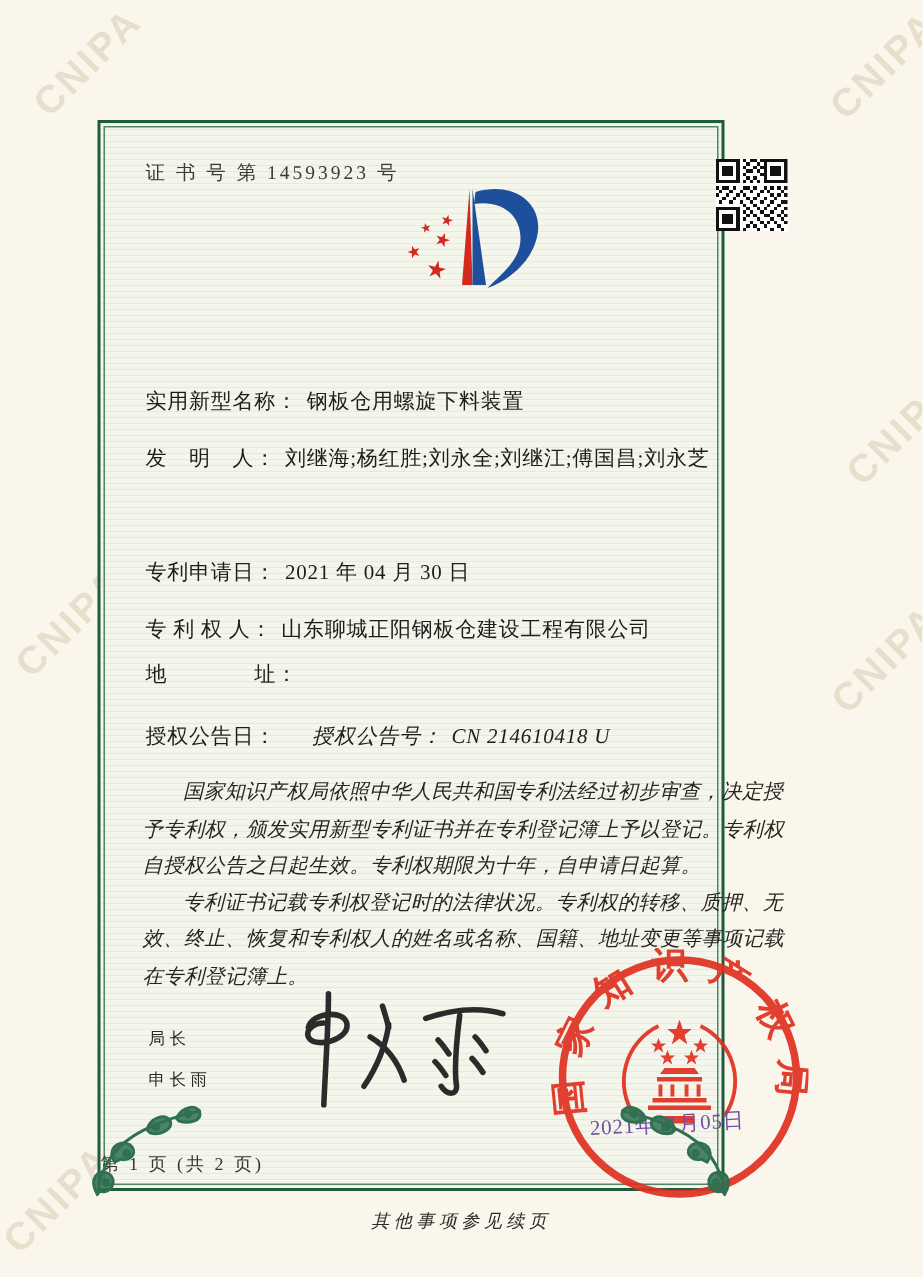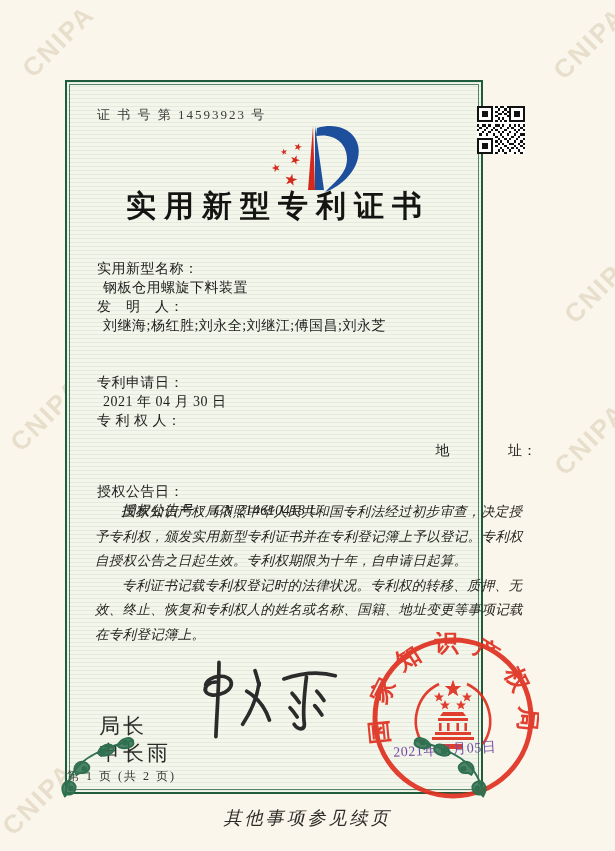--- a/index.html
+++ b/index.html
@@ -47,50 +47,50 @@
   .qr{ position:absolute; left:410px; top:24px; width:48px; height:48px; }
   .logo{ position:absolute; left:178px; top:34px; width:132px; height:80px; }
   .title{
     position:absolute; left:0; top:104px; width:100%;
     text-align:center; font-size:30px; font-weight:bold;
     letter-spacing:8px; text-indent:8px; color:#141412;
   }
   .row{
     position:absolute; left:30px; width:440px;
     font-size:14px; display:flex; align-items:flex-start;
-    letter-spacing:0.5px; line-height:19px;flex-direction:column;
+    letter-spacing:0.5px; line-height:19px;
   }
   .lbl{ white-space:pre; flex:0 0 auto; }
   .val{ margin-left:6px; }
   .val2{ display:block; }
   .r1{top:177px;} .r2{top:215px;} .r3{top:253px;} .r4{top:291px;text-align:center;}
   .r5{top:329px;} .r6{top:359px;align-items:flex-end;} .r7{top:400px;}
   .pair2{ margin-left:24px; display:flex;font-style:italic; }
   .paras{
-    position:absolute; left:28px; top:418px; width:436px;
+    position:absolute; left:28px; top:434px; width:436px;
     font-size:13.5px; line-height:1.82; font-style:italic; color:#26261f;
     letter-spacing:0.3px;
   }
   .paras p{ margin:0; text-indent:2em; }
   .officer{
-    position:absolute; left:32px; top:631px; font-size:21px;
+    position:absolute; left:32px; top:598px; font-size:11px;
     line-height:27px; letter-spacing:3px; color:#2a2a28;
   }
   .sig{ position:absolute; left:118px; top:565px; width:175px; height:105px; }
   .seal{ position:absolute; left:300px; top:550px; width:172px; height:172px; }
   .pageinfo{
     position:absolute; left:0; top:686px; width:100%;
     text-align:left; font-size:12px; letter-spacing:2px; color:#33332f;
   }
   .ornament{ position:absolute; width:78px; height:78px; }
   .orn-bl{ left:-8px; bottom:-10px; }
   .orn-br{ right:-8px; bottom:-10px; transform:scaleX(-1); }
   .note{
     position:absolute; left:0; top:806px; width:100%;
-    text-align:center; font-size:18px; letter-spacing:3px;
+    text-align:center; font-size:12px; letter-spacing:3px;
     font-style:italic; color:#2c2c28;
   }
 </style>
 </head>
 <body>
 
 <div class="page">
 
   <span class="wm wm1">CNIPA</span>
   <span class="wm wm2">CNIPA</span>
@@ -136,36 +136,36 @@
 
       <g fill="#d42a1e">
         <use href="#star" transform="translate(53,31) scale(4) rotate(15)"></use>
         <use href="#star" transform="translate(39,36) scale(3.4) rotate(-12)"></use>
         <use href="#star" transform="translate(50,44) scale(5) rotate(20)"></use>
         <use href="#star" transform="translate(31,52) scale(4.4) rotate(-18)"></use>
         <use href="#star" transform="translate(46,64) scale(6.4) rotate(12)"></use>
       </g>
     </svg>
 
-    <div class="title">实用新型专利证书</div>
 
     <div class="row r1">
       <span class="lbl">实用新型名称：</span>
       <span class="val">钢板仓用螺旋下料装置</span>
     </div>
     <div class="row r2">
       <span class="lbl">发　明　人：</span>
       <span class="val">刘继海;杨红胜;刘永全;刘继江;傅国昌;刘永芝</span>
     </div>
     <div class="row r4">
       <span class="lbl">专利申请日：</span>
       <span class="val">2021 年 04 月 30 日</span>
     </div>
     <div class="row r5">
       <span class="lbl">专 利 权 人：</span>
+      <span class="val">山东聊城正阳钢板仓建设工程有限公司</span>
     </div>
     <div class="row r6">
       <span class="lbl">地　　　　址：</span>
     </div>
     <div class="row r7">
       <span class="lbl">授权公告日：</span>
       <span class="pair2">
         <span class="lbl">授权公告号：</span>
         <span class="val">CN 214610418 U</span>
       </span>

